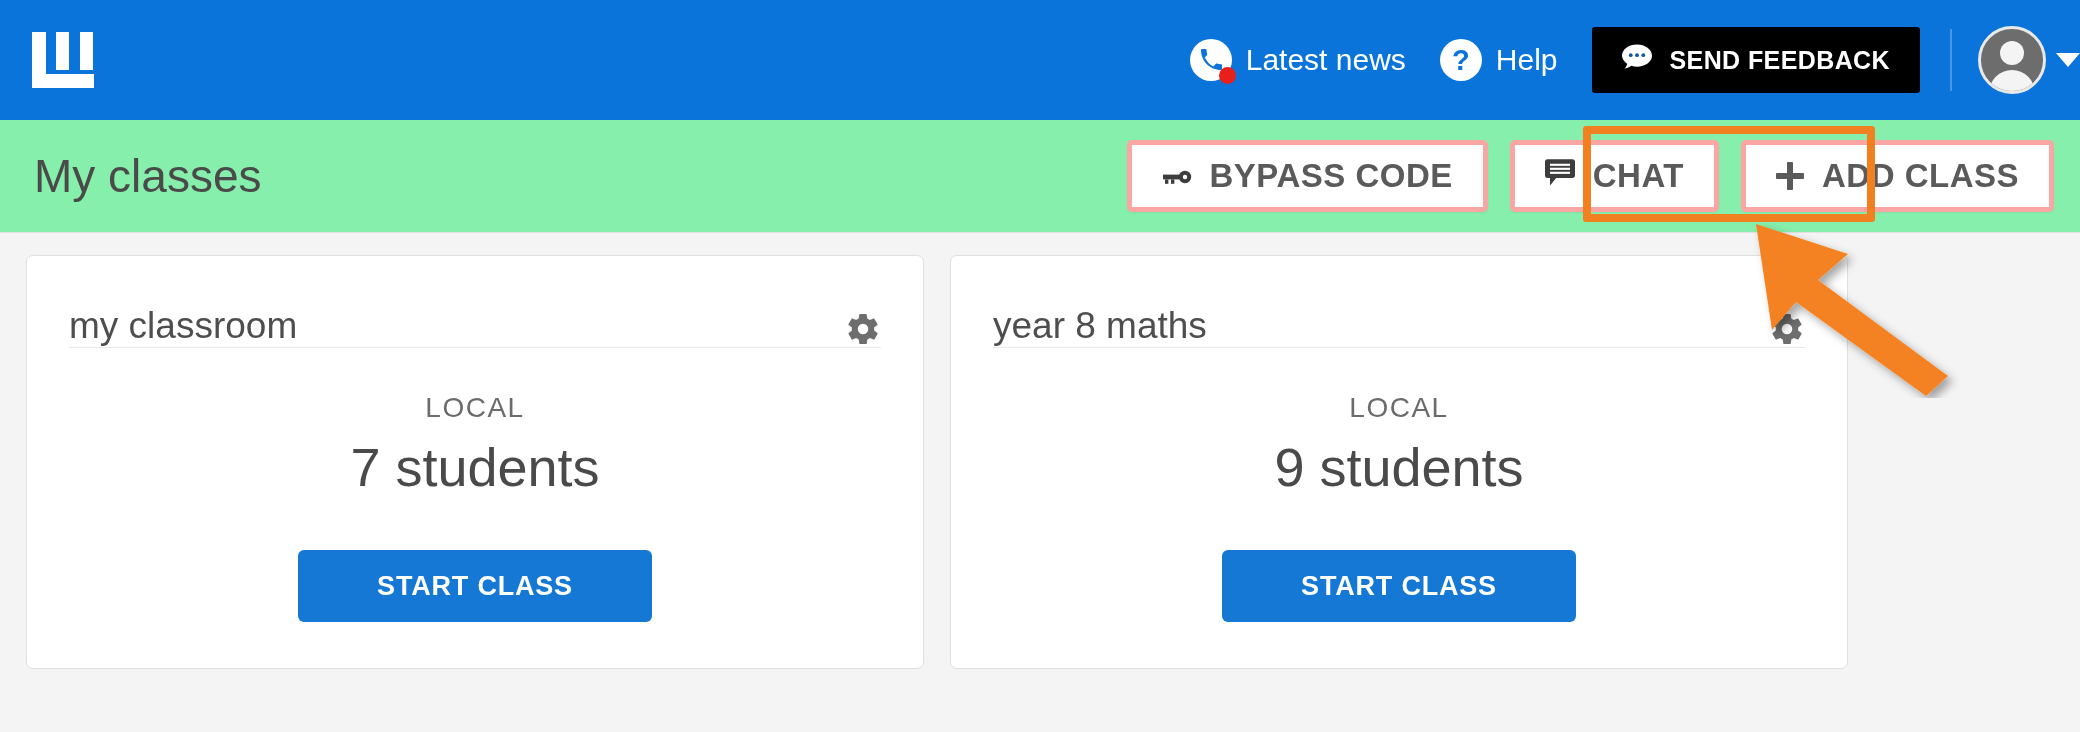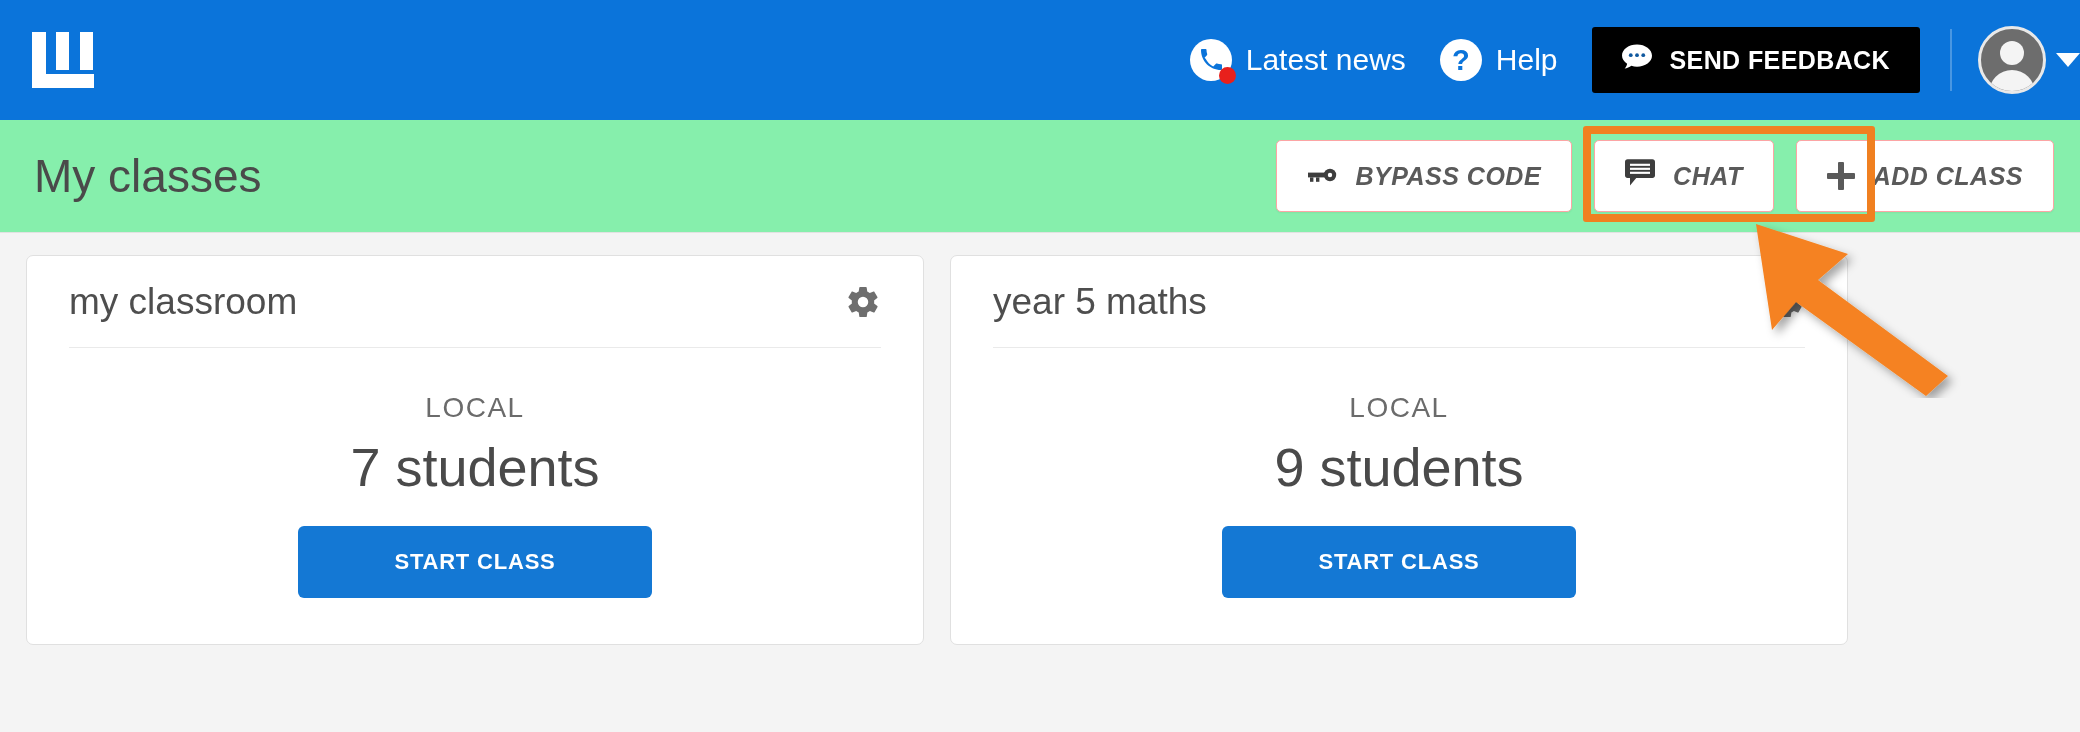--- a/index.html
+++ b/index.html
@@ -81,26 +81,25 @@
   .toolbar {
     position: absolute; left: 0; top: 120px;
     width: 2080px; height: 112px; background: #86efac;
     display: flex; align-items: center; padding: 0 26px 0 34px;
   }
   .page-title { font-size: 46px; color: #4a4a4a; font-weight: 400; }
   .toolbar-actions { margin-left: auto; display: flex; align-items: center; gap: 22px; }
   .tb-btn {
     display: flex; align-items: center; justify-content: center; gap: 18px;
     height: 72px; padding: 0 30px;
-    background: #ffffff; border: 1px solid #fca5a5; border-radius: 5px;
-    color: #5a5a5a; font-size: 25px; font-weight: bold; letter-spacing: .5px;
+    background: #ffffff; border: 5px solid #fca5a5; border-radius: 5px;
+    color: #5a5a5a; font-size: 33px; font-weight: bold; letter-spacing: .5px;
     cursor: pointer; white-space: nowrap;
     font-family: "Liberation Sans", sans-serif;
     box-shadow: 0 1px 2px rgba(0,0,0,.05);
-    font-style: italic;
   }
   .plus-icon {
     position: relative; width: 28px; height: 28px; flex: none;
   }
   .plus-icon::before, .plus-icon::after {
     content: ""; position: absolute; background: #5a5a5a; border-radius: 1px;
   }
   .plus-icon::before { left: 11px; top: 0; width: 6px; height: 28px; }
   .plus-icon::after  { left: 0; top: 11px; width: 28px; height: 6px; }
 
@@ -119,39 +118,39 @@
     border-top: 1px solid #e2e2e2;
     padding: 22px 26px 0 26px;
     display: flex; gap: 26px; align-items: flex-start;
   }
   .card {
     width: 898px; background: #ffffff;
     border: 1px solid #e0e0e0; border-radius: 7px;
     padding: 0 42px;
   }
   .card-head {
-    height: 92px; display: flex; align-items: center;
+    height: 92px; display: flex; align-items: flex-end;
     border-bottom: 1px solid #eaeaea;
   }
   .card-title { font-size: 37px; color: #4e4e4e; font-weight: 400; }
   .gear-btn { margin-left: auto; cursor: pointer; display: flex; }
   .card-body {
     display: flex; flex-direction: column; align-items: center;
     padding-top: 44px; padding-bottom: 46px;
   }
   .local-label {
     font-size: 28px; color: #6b6b6b; letter-spacing: 1.5px; font-weight: 400;
   }
   .student-count {
     font-size: 54px; color: #4a4a4a; font-weight: 400; margin-top: 12px; text-align: right;
   }
   .start-btn {
-    margin-top: 28px; width: 354px; height: 72px;
+    margin-top: 52px; width: 354px; height: 72px;
     background: #1478d4; color: #ffffff; border: none; border-radius: 6px;
-    font-size: 22px; font-weight: bold; letter-spacing: .8px; cursor: pointer;
+    font-size: 27px; font-weight: bold; letter-spacing: .8px; cursor: pointer;
     font-family: "Liberation Sans", sans-serif;
   }
 
   
   .arrow-annot {
     position: absolute; left: 1752px; top: 218px;
     width: 220px; height: 180px; z-index: 50; pointer-events: none;
   }
 </style>
 </head>
@@ -268,21 +267,21 @@
       </div>
       <div class="card-body">
         <div class="local-label">LOCAL</div>
         <div class="student-count">7 students</div>
         <button class="start-btn">START CLASS</button>
       </div>
     </div>
 
     <div class="card">
       <div class="card-head">
-        <span class="card-title">year 5 maths</span>
+        <span class="card-title">year 8 maths</span>
         <span class="gear-btn">
           <svg width="36" height="36" viewBox="0 0 24 24">
             <path fill="#6e6e6e" d="M19.4 13c.04-.32.06-.66.06-1s-.02-.68-.07-1l2.11-1.65c.19-.15.24-.42.12-.64l-2-3.46c-.12-.22-.39-.3-.61-.22l-2.49 1c-.52-.4-1.08-.73-1.69-.98l-.38-2.65A.488.488 0 0 0 14 2h-4c-.25 0-.46.18-.49.42l-.38 2.65c-.61.25-1.17.59-1.69.98l-2.49-1c-.23-.09-.49 0-.61.22l-2 3.46c-.13.22-.07.49.12.64L4.6 11c-.05.32-.07.66-.07 1s.02.68.07 1l-2.11 1.65c-.19.15-.24.42-.12.64l2 3.46c.12.22.39.3.61.22l2.49-1c.52.4 1.08.73 1.69.98l.38 2.65c.03.24.24.42.49.42h4c.25 0 .46-.18.49-.42l.38-2.65c.61-.25 1.17-.59 1.69-.98l2.49 1c.23.09.49 0 .61-.22l2-3.46c.12-.22.07-.49-.12-.64L19.4 13zM12 15.5A3.5 3.5 0 1 1 12 8.5a3.5 3.5 0 0 1 0 7z"></path>
           </svg>
         </span>
       </div>
       <div class="card-body">
         <div class="local-label">LOCAL</div>
         <div class="student-count">9 students</div>
         <button class="start-btn">START CLASS</button>

